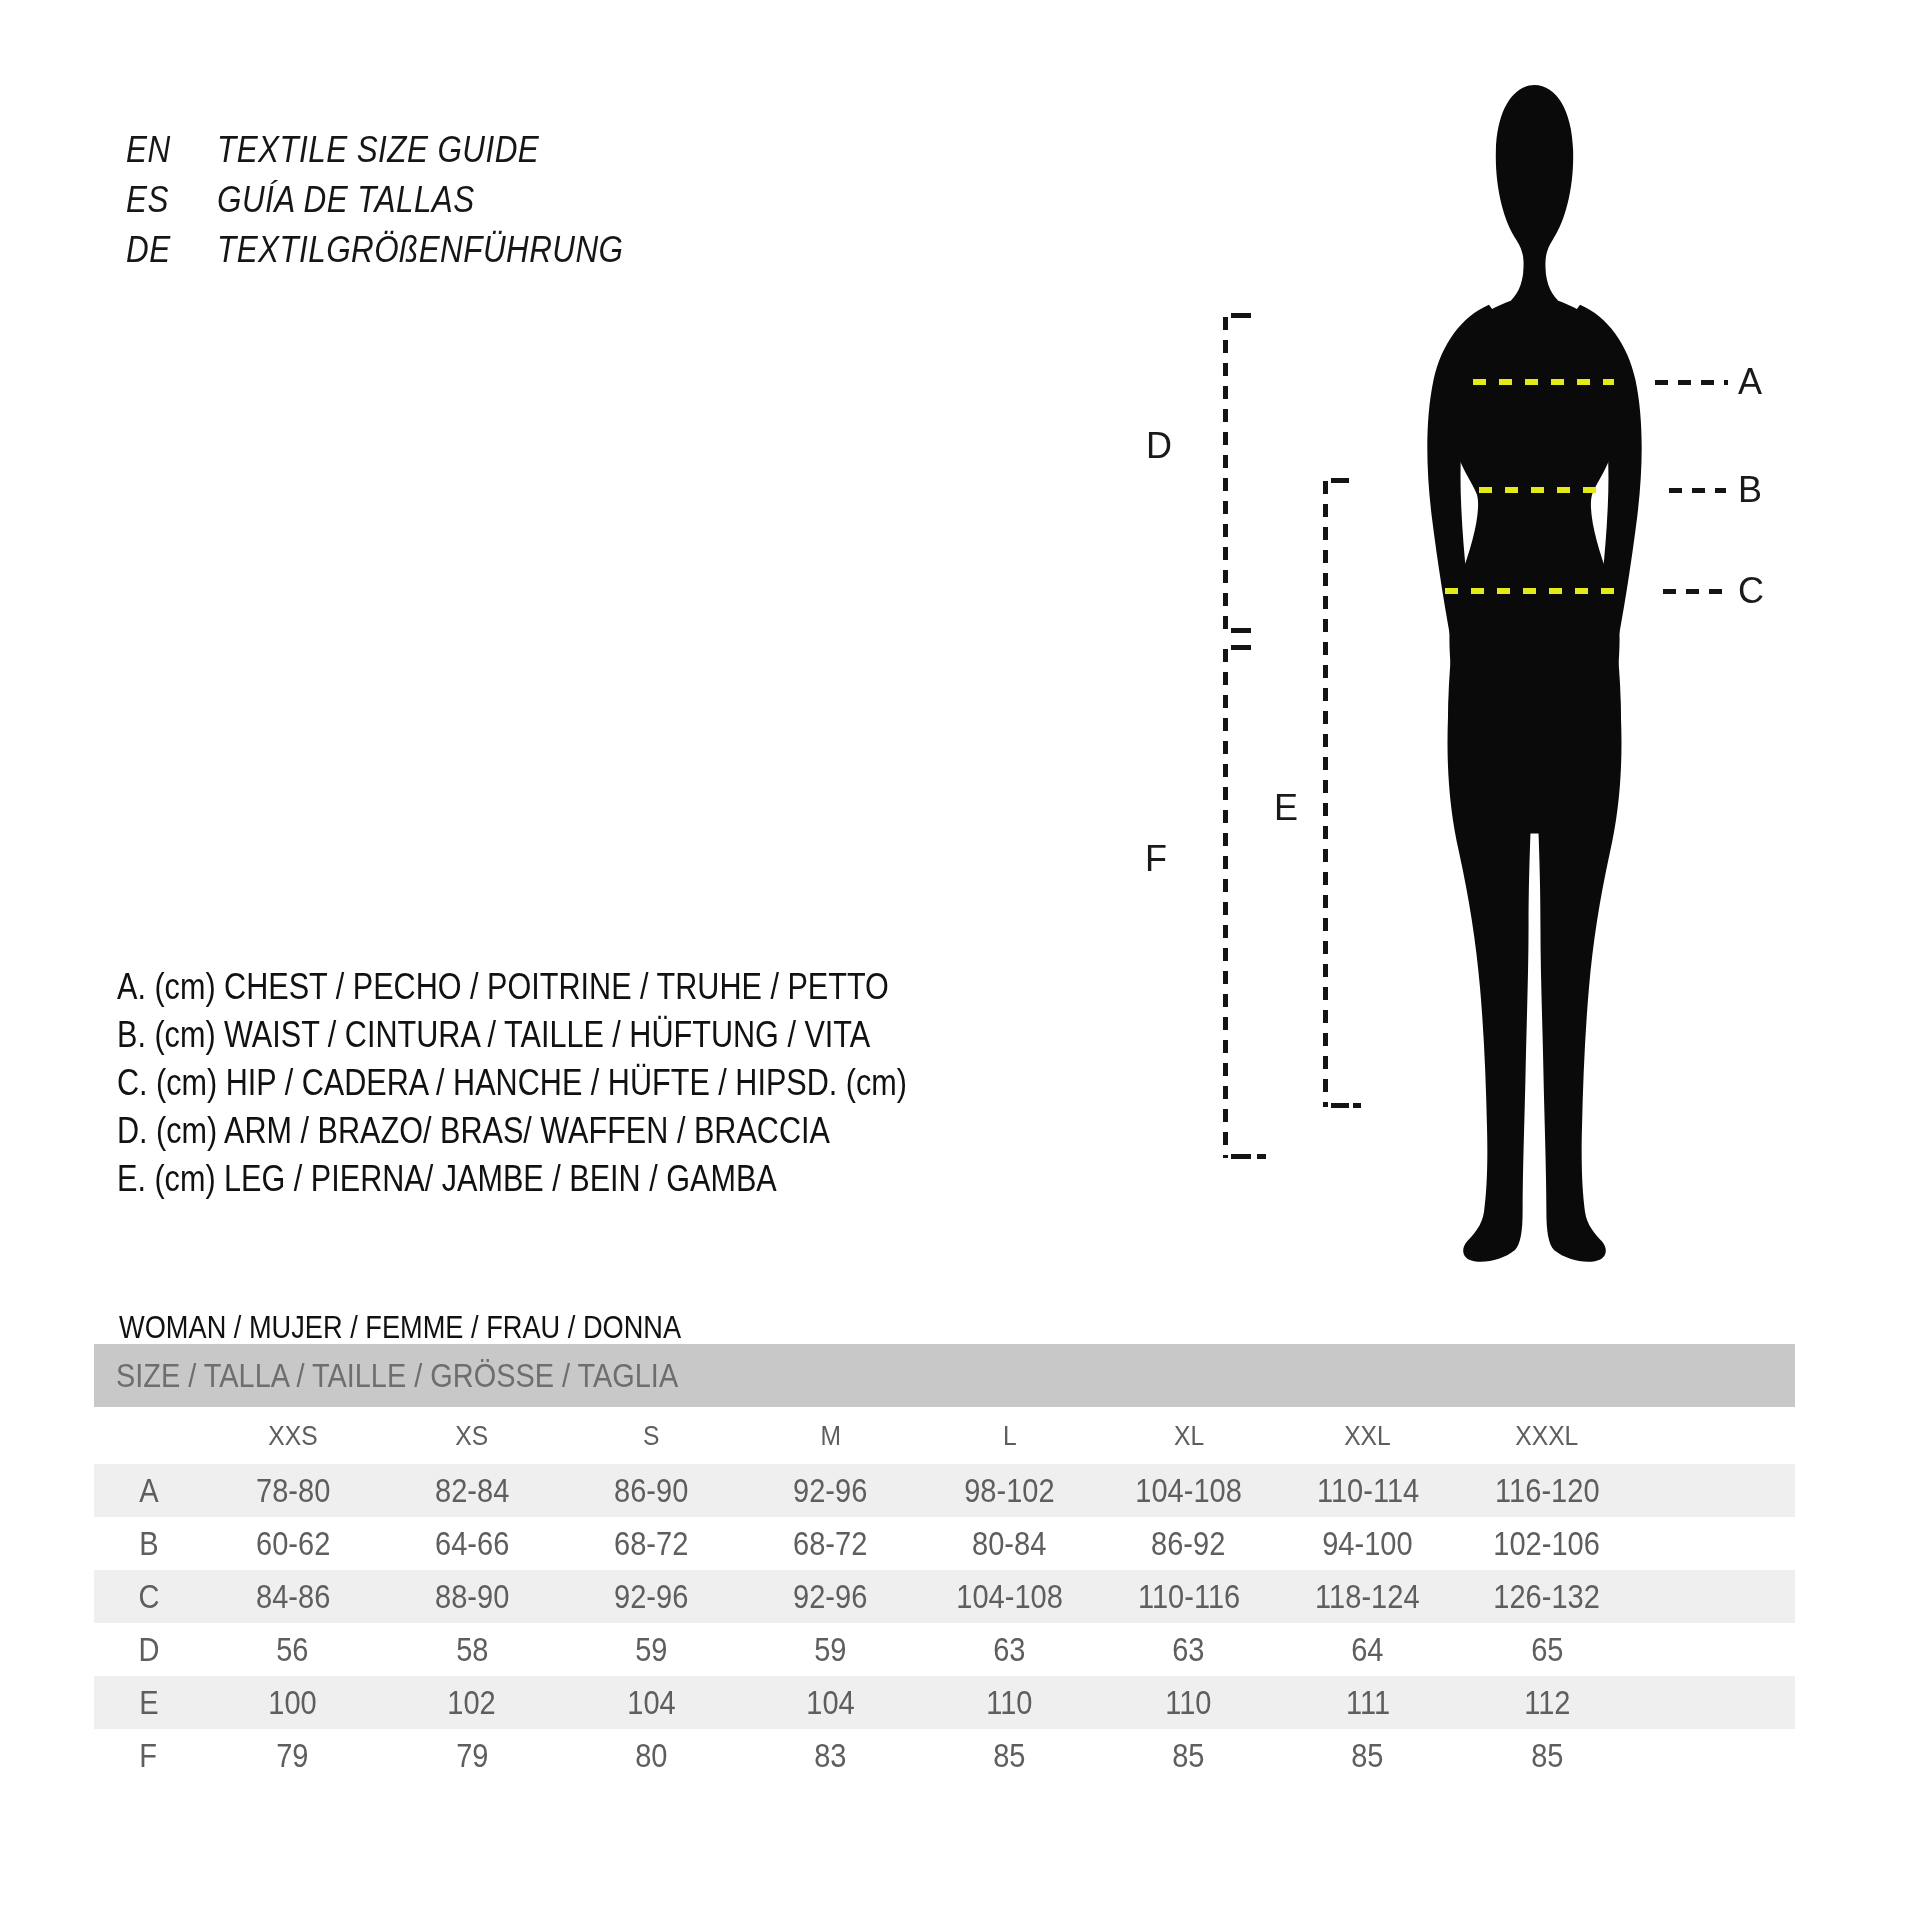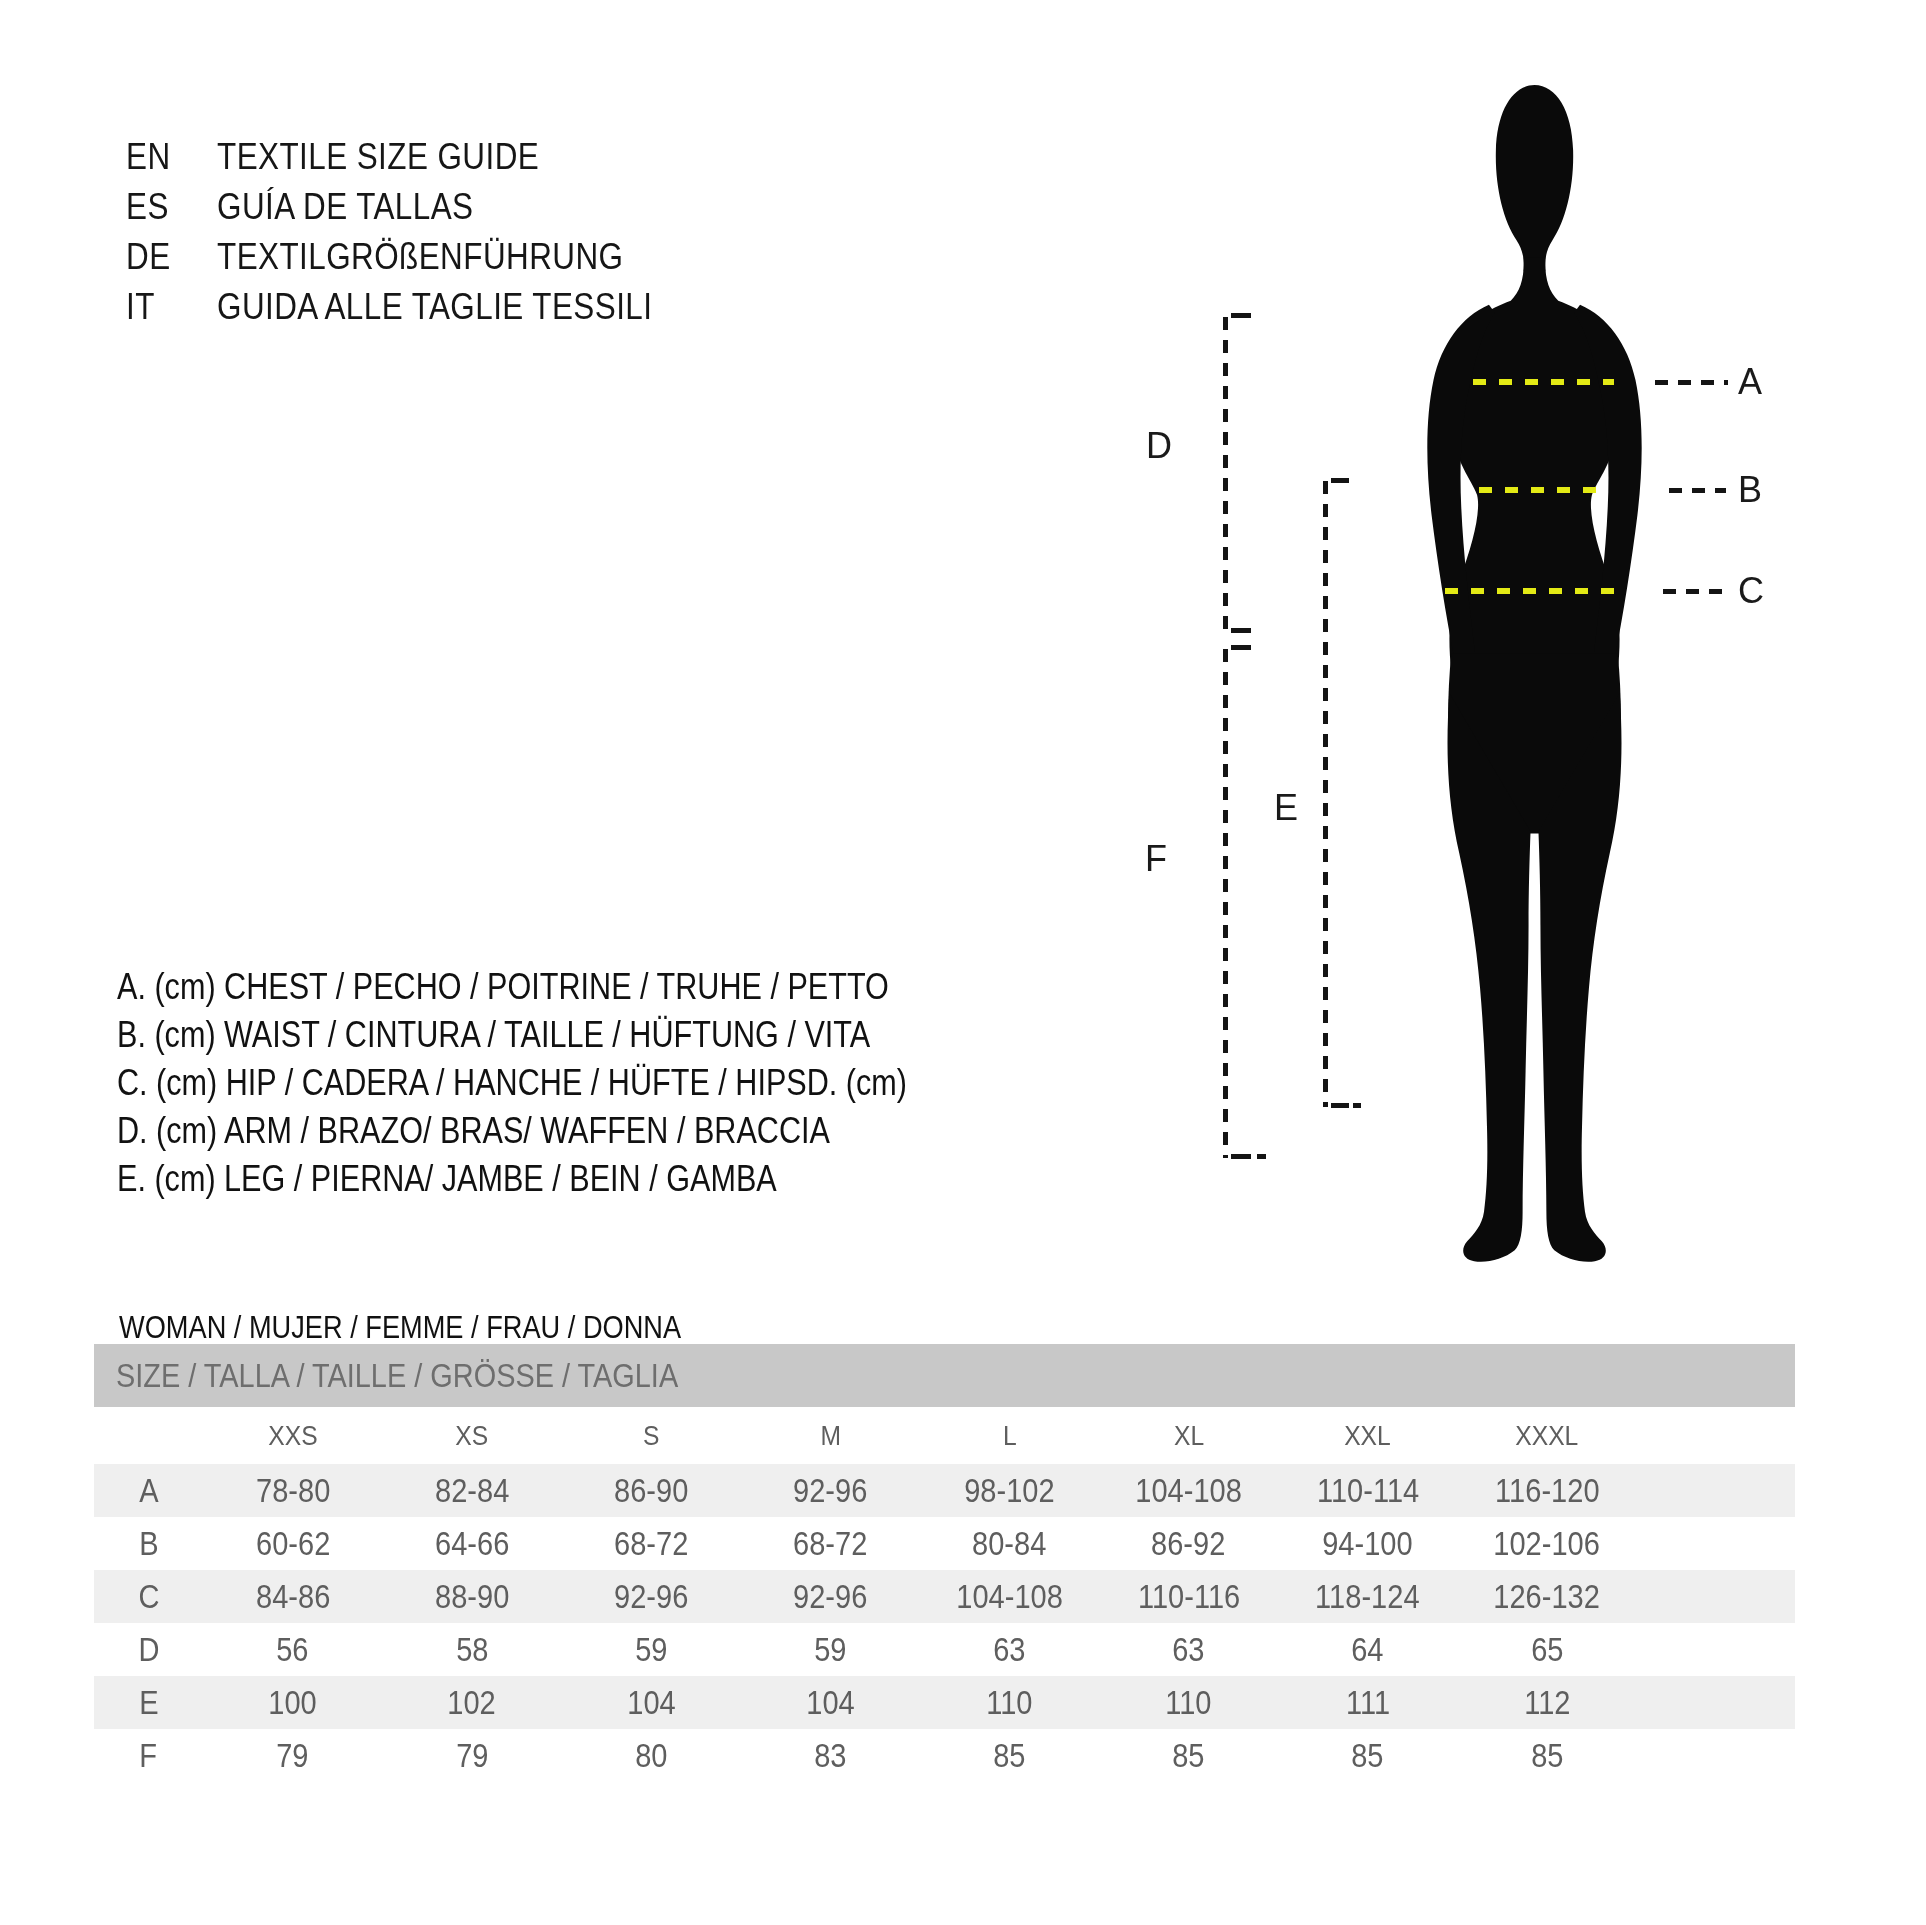--- a/index.html
+++ b/index.html
@@ -5,21 +5,21 @@
   html,body{margin:0;padding:0;}
   body{
     width:1927px;height:1926px;position:relative;background:#ffffff;
     font-family:"Liberation Sans", sans-serif;color:#161616;overflow:hidden;
   }
   .abs{position:absolute;}
   .cond{display:inline-block;transform:scaleX(0.85);transform-origin:0 50%;white-space:nowrap;}
   .condc{display:inline-block;transform:scaleX(0.88);transform-origin:50% 50%;white-space:nowrap;}
 
   
-  .lang-block{left:126px;top:132px;}
+  .lang-block{left:126px;top:125px;font-style:italic;}
   .lang-row{height:50px;line-height:50px;font-size:37px;letter-spacing:0.5px;}
   .lang-code{width:91px;}
   .lang-title{}
 
   
   .fig-svg{left:1386px;top:79px;width:297px;height:1203px;}
   .hdash-y{height:6px;background:repeating-linear-gradient(90deg,var(--yellow) 0 13px,transparent 13px 26px);}
   .hdash-b{height:5px;background:repeating-linear-gradient(90deg,var(--ink) 0 13px,transparent 13px 23px);}
   .vdash{width:5px;background:repeating-linear-gradient(180deg,var(--ink) 0 13px,transparent 13px 23px);}
   .tick{height:5px;background:var(--ink);}
@@ -55,23 +55,20 @@
 
     <div class="lang-row">
       <span class="lang-code cond">ES</span><span class="lang-title cond">GUÍA DE TALLAS</span>
     </div>
 
 
     <div class="lang-row">
       <span class="lang-code cond">DE</span><span class="lang-title cond">TEXTILGRÖßENFÜHRUNG</span>
     </div>
 
-    <div class="lang-row">
-      <span class="lang-code cond">IT</span><span class="lang-title cond">GUIDA ALLE TAGLIE TESSILI</span>
-    </div>
   </div>
 
 <svg class="abs fig-svg" viewBox="0 0 300 1215" aria-hidden="true">
   <g fill="#0a0a0a">
 
     <path d="M150,6 C128,6 112,32 111,72 C110,108 118,142 132,163 C138,172 140,182 139,194 L161,194 C160,182 162,172 168,163 C182,142 190,108 189,72 C188,32 172,6 150,6 Z"></path>
 
     <path d="M139,180 C140,200 136,214 126,224 C104,232 84,244 76,262 C64,290 62,320 66,350 C70,388 86,404 92,420 C96,436 88,470 74,506 C64,534 62,560 66,600 L234,600 C238,560 236,534 226,506 C212,470 204,436 208,420 C214,404 230,388 234,350 C238,320 236,290 224,262 C216,244 196,232 174,224 C164,214 160,200 161,180 Z"></path>
 
     <path d="M104,228 C76,240 56,268 48,304 C40,342 40,390 46,440 C52,488 60,540 70,590 C76,620 82,650 88,672 C92,688 103,686 101,670 C98,642 94,612 90,580 C84,530 78,478 76,432 C74,390 76,348 84,312 C90,282 98,254 110,236 Z"></path>

